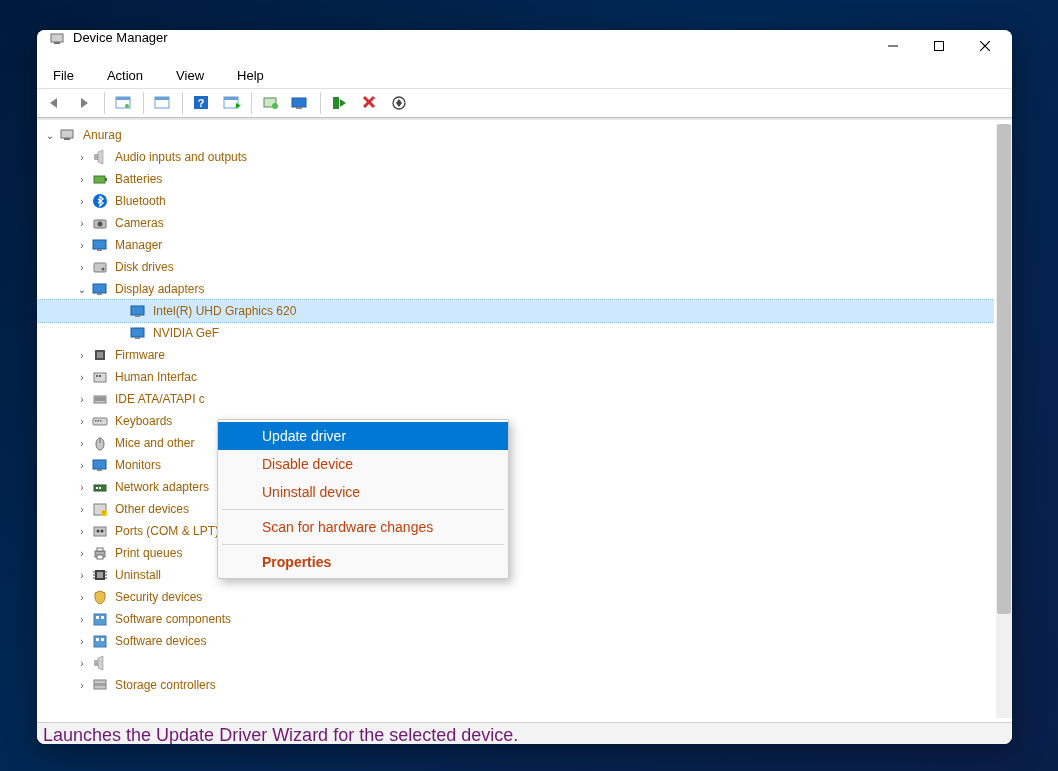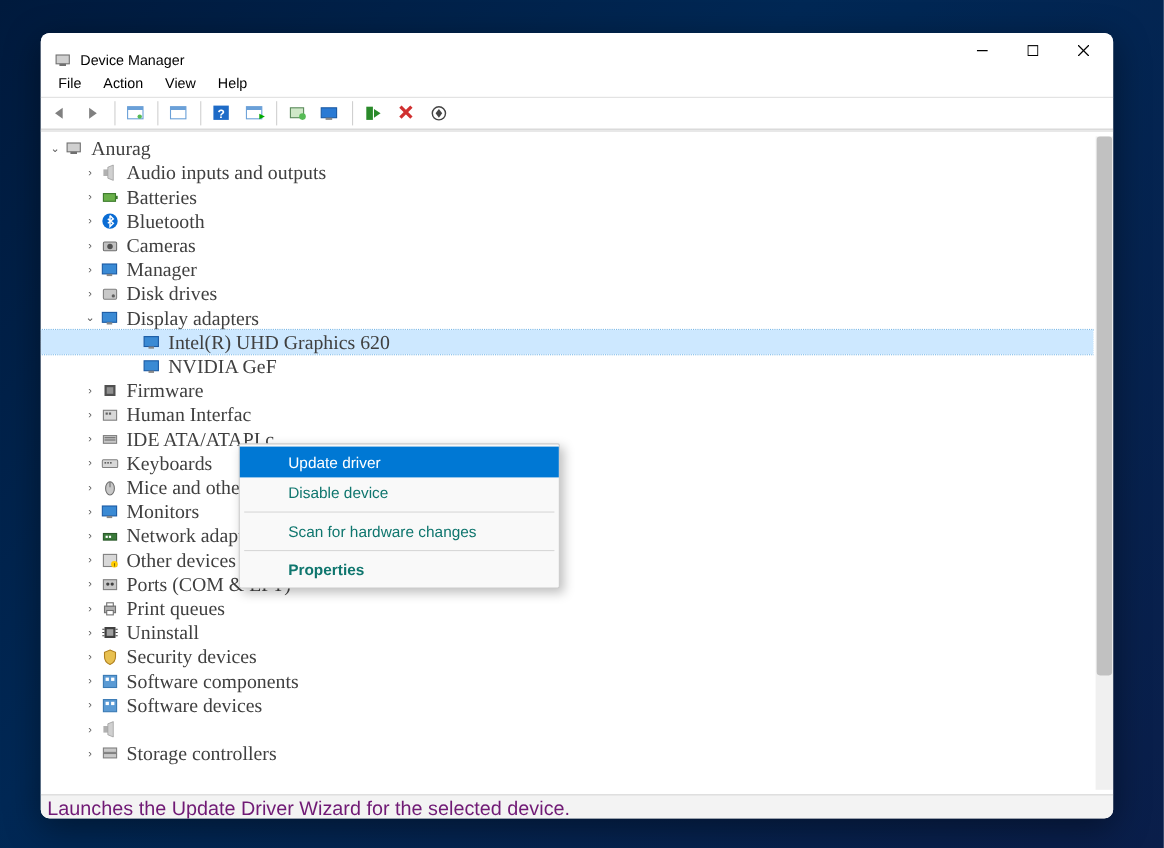--- a/index.html
+++ b/index.html
@@ -16,40 +16,40 @@
   left: 37px; top: 30px;
   width: 975px; height: 714px;
   background: #fff;
   border-radius: 8px;
   display: flex; flex-direction: column;
   box-shadow: 0 8px 32px rgba(0,0,0,.4);
   overflow: hidden;
 }
 .titlebar {
   height: 32px;
-  display: flex; align-items: flex-end;
+  display: flex; align-items: flex-start;
   padding: 0 4px 0 12px;
   background: #fff;
 }
 .titlebar .app-icon {
   width: 16px; height: 16px; margin-right: 8px;
   display: inline-flex; align-items: center; justify-content: center;
 }
 .titlebar .title { font-size: 13px; color: #000; }
 .titlebar .spacer { flex: 1; }
 .win-btn {
   width: 46px; height: 32px;
   display: flex; align-items: center; justify-content: center;
   color: #000;
 }
 .menubar {
   height: 26px;
   display: flex; align-items: center;
   padding: 0 6px;
-  gap: 0;
+  gap: 13px;
   background: #fff;
 }
 .menu-item {
   padding: 3px 10px;
   font-size: 13px;
 }
 .toolbar {
   height: 30px;
   display: flex; align-items: center;
   padding: 0 4px;
@@ -99,46 +99,46 @@
   display:inline-flex; align-items:center; justify-content:center;
 }
 .node-l0 { padding-left: 6px; }
 .node-l1 { padding-left: 38px; }
 .node-l2 { padding-left: 76px; }
 .node.selected {
   background: #cde8ff;
   outline: 1px dotted #7ab8e8;
 }
 .node.selected .label { }
-.label { font-size: 18px; color:#404040;font-family:Liberation Serif, serif; }
+.label { font-size: 12px; color:#a16207; }
 .statusbar {
   height: 22px;
   background: #f3f3f3;
   border-top: 1px solid #d0d0d0;
   font-size: 18px;
   padding: 2px 6px;
   color:#701a75;
 }
 .context-menu {
   position: absolute;
-  left: 180px; top: 283px;
+  left: 180px; top: 299px;
   width: 292px;
   background: #f9f9f9;
   border: 1px solid #ccc;
   box-shadow: 3px 4px 10px rgba(0,0,0,.25);
   border-radius: 2px;
   padding: 2px 0;
   z-index: 10;
 }
 .ctx-item {
   height: 28px;
   display: flex; align-items: center;
   padding: 0 18px 0 44px;
   font-size: 14px;
-  color:#0f766e;
+  color:#c2410c;
 }
 .ctx-item.highlight {
   background: #0078d4; color:#fff;
 }
 .ctx-item.bold { font-weight: 600; }
 .ctx-sep { height:1px; background:#d8d8d8; margin:3px 4px; }
 
 
 svg { display:block; }
 </style>
@@ -534,20 +534,21 @@
           </div>
         </div>
     </div>
     <div class="scrollbar-track">
       <div class="scrollbar-thumb"></div>
     </div>
 
     <div class="context-menu">
       <div class="ctx-item highlight">Update driver</div>
       <div class="ctx-item">Disable device</div>
+      <div class="ctx-item">Uninstall device</div>
       <div class="ctx-sep"></div>
       <div class="ctx-item">Scan for hardware changes</div>
       <div class="ctx-sep"></div>
       <div class="ctx-item bold">Properties</div>
     </div>
   </div>
 
   <div class="statusbar">Launches the Update Driver Wizard for the selected device.</div>
 </div>
 

